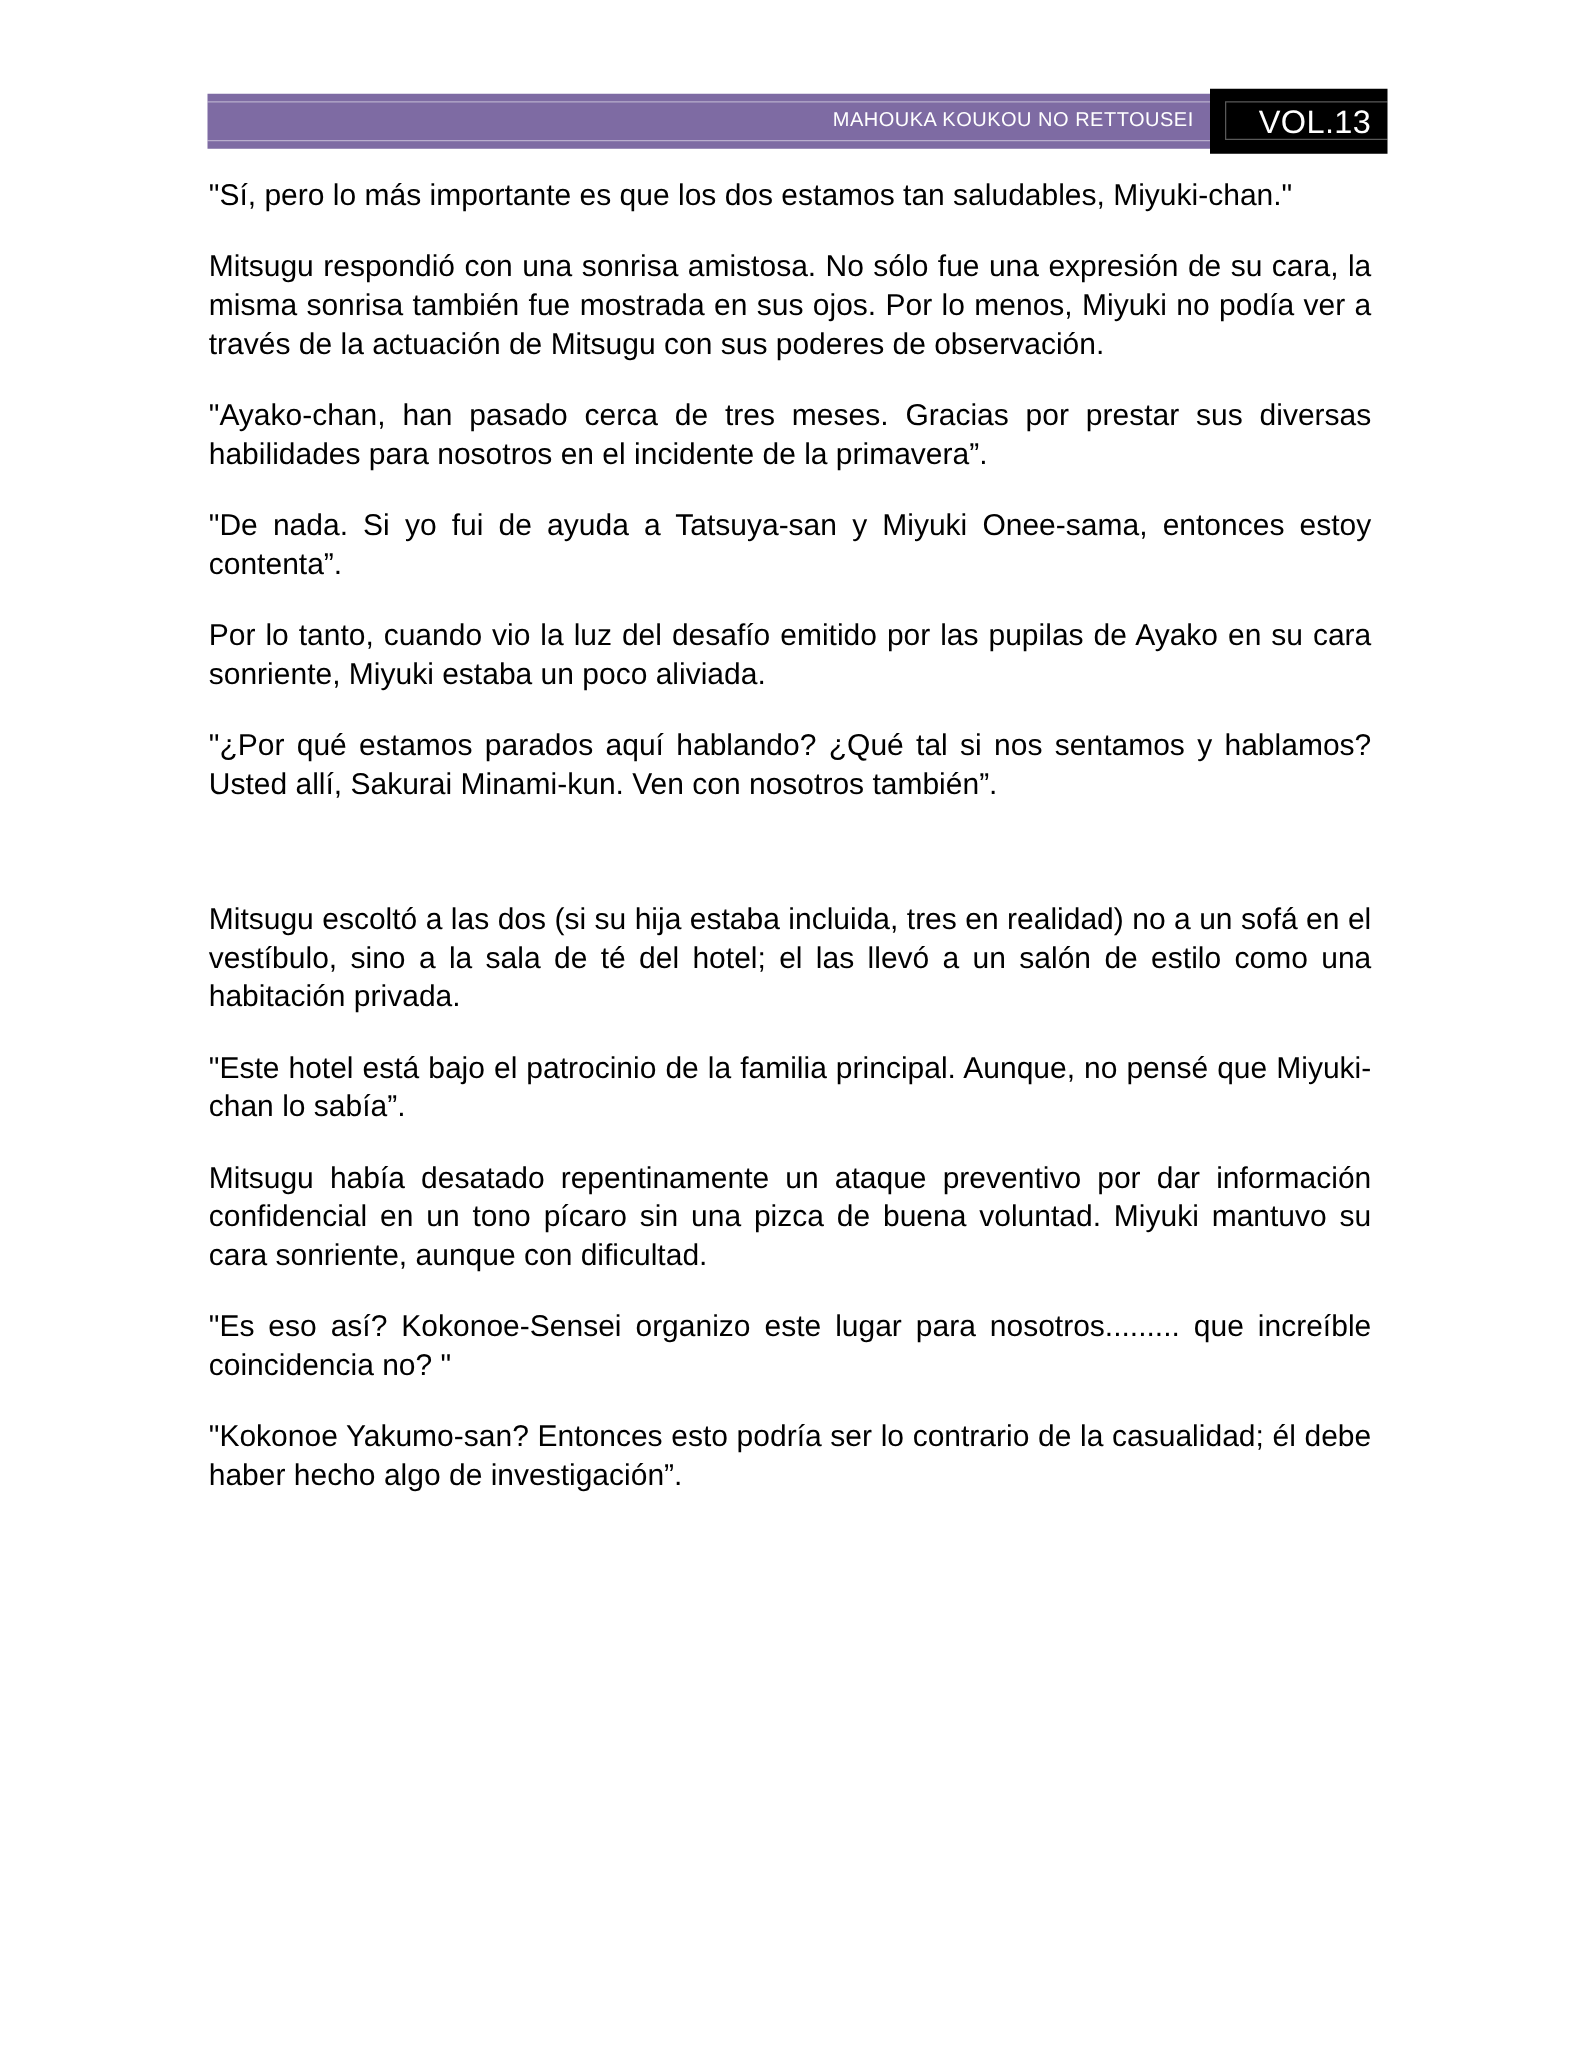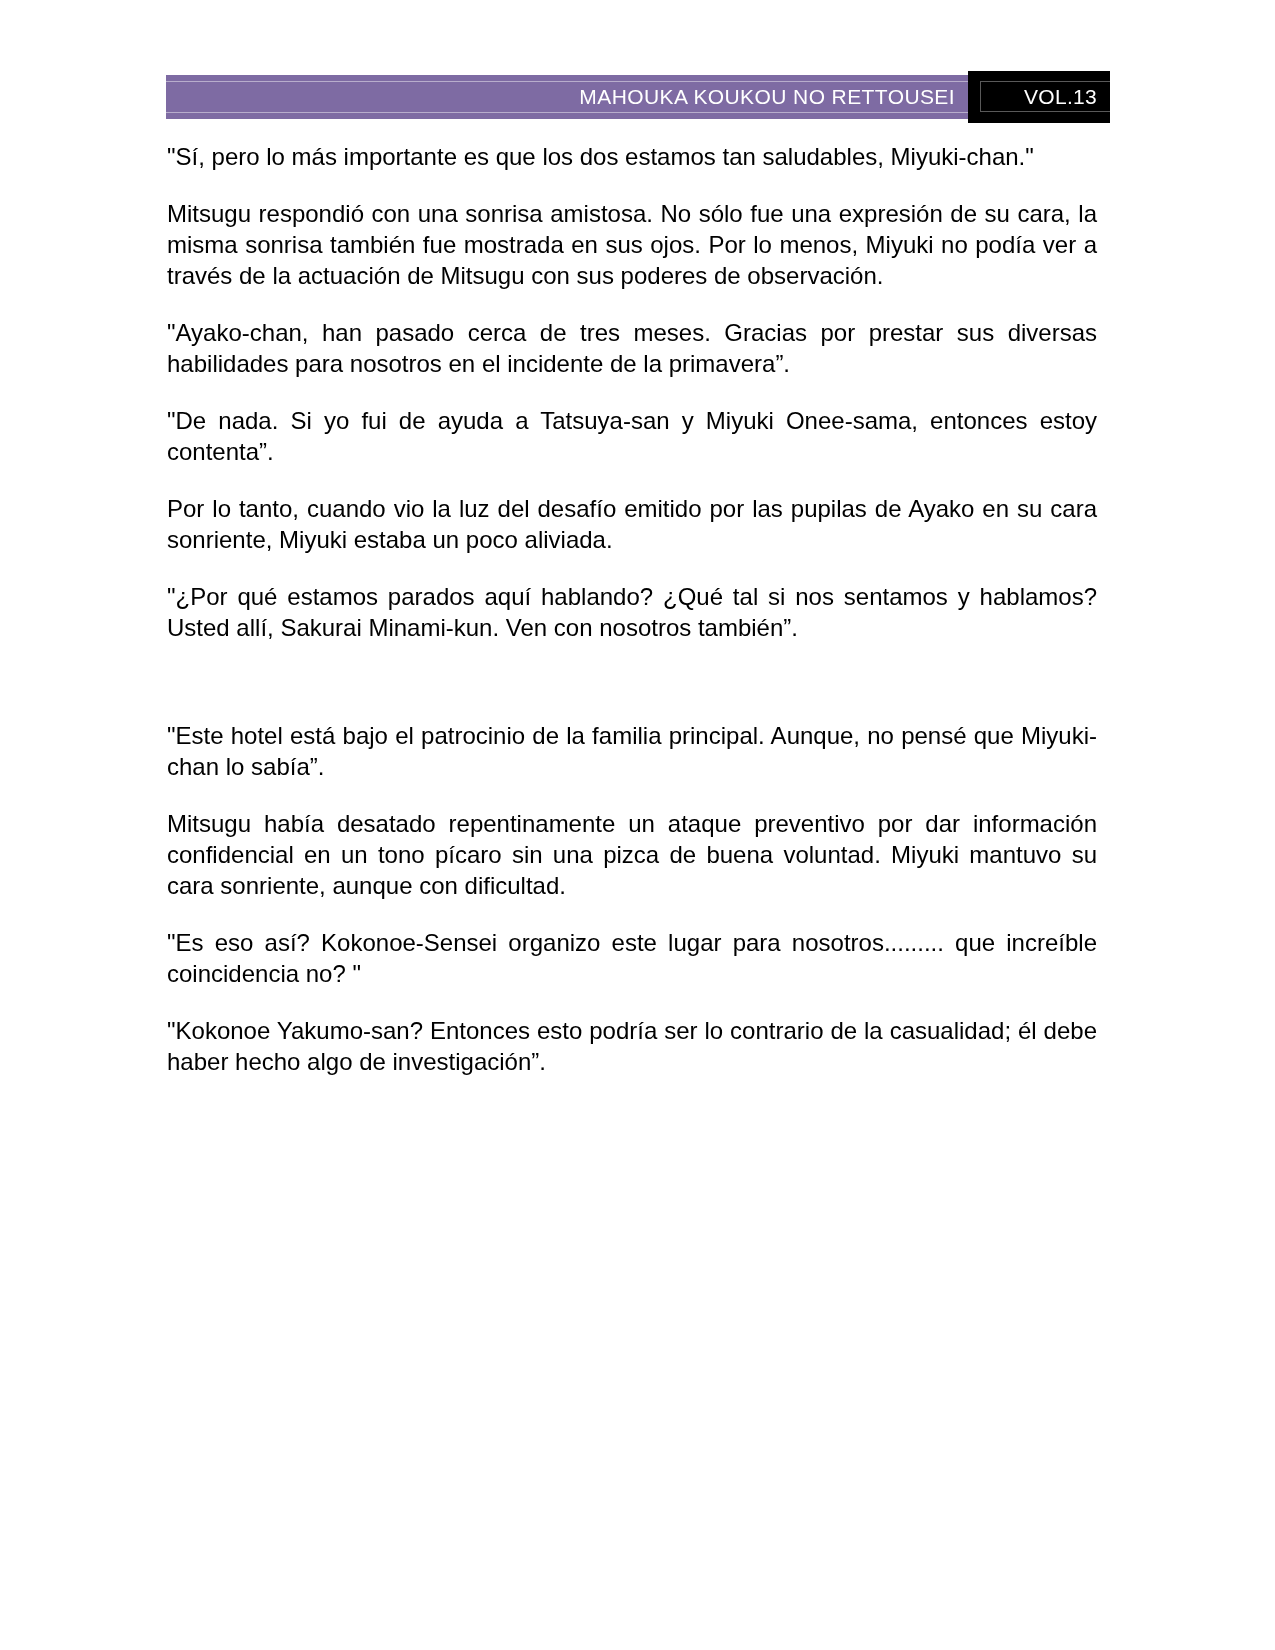--- a/index.html
+++ b/index.html
@@ -44,21 +44,21 @@
   .header-bar::before {
     content: "";
     position: absolute;
     left: 0; right: 0; top: 6px; bottom: 6px;
     border-top: 1px solid rgba(255,255,255,0.45);
     border-bottom: 1px solid rgba(255,255,255,0.45);
     pointer-events: none;
   }
   .header-title {
     color: var(--header-text-color, #ffffff);
-    font-size: 21px;
+    font-size: 16px;
     letter-spacing: 0.4px;
     white-space: nowrap;
     position: relative;
     z-index: 1;
   }
   .vol-box {
     width: 142px;
     height: 52px;
     background: var(--volume-box-color, #000000);
     position: relative;
@@ -72,21 +72,21 @@
     content: "";
     position: absolute;
     left: 12px; right: 0; top: 10px; bottom: 11px;
     border-top: 1px solid rgba(255,255,255,0.35);
     border-bottom: 1px solid rgba(255,255,255,0.35);
     border-left: 1px solid rgba(255,255,255,0.35);
     pointer-events: none;
   }
   .vol-label {
     color: var(--header-text-color, #ffffff);
-    font-size: 21px;
+    font-size: 26px;
     letter-spacing: 0.3px;
     white-space: nowrap;
     position: relative;
     z-index: 1;
   }
   
   .content {
     position: absolute;
     left: 167px;
     top: 141px;
@@ -119,19 +119,20 @@
   </header>
 
   <main class="content">
     <div class="para">"Sí, pero lo más importante es que los dos estamos tan saludables, Miyuki-chan."</div>
     <div class="para">Mitsugu respondió con una sonrisa amistosa. No sólo fue una expresión de su cara, la misma sonrisa también fue mostrada en sus ojos. Por lo menos, Miyuki no podía ver a través de la actuación de Mitsugu con sus poderes de observación.</div>
     <div class="para">"Ayako-chan, han pasado cerca de tres meses. Gracias por prestar sus diversas habilidades para nosotros en el incidente de la primavera”.</div>
     <div class="para">"De nada. Si yo fui de ayuda a Tatsuya-san y Miyuki Onee-sama, entonces estoy contenta”.</div>
     <div class="para">Por lo tanto, cuando vio la luz del desafío emitido por las pupilas de Ayako en su cara sonriente, Miyuki estaba un poco aliviada.</div>
     <div class="para">"¿Por qué estamos parados aquí hablando? ¿Qué tal si nos sentamos y hablamos? Usted allí, Sakurai Minami-kun. Ven con nosotros también”.</div>
     <div class="scene-break"></div>
+    <div class="para">Mitsugu escoltó a las dos (si su hija estaba incluida, tres en realidad) no a un sofá en el vestíbulo, sino a la sala de té del hotel; el las llevó a un salón de estilo como una habitación privada.</div>
     <div class="para">"Este hotel está bajo el patrocinio de la familia principal. Aunque, no pensé que Miyuki-chan lo sabía”.</div>
     <div class="para">Mitsugu había desatado repentinamente un ataque preventivo por dar información confidencial en un tono pícaro sin una pizca de buena voluntad. Miyuki mantuvo su cara sonriente, aunque con dificultad.</div>
     <div class="para">"Es eso así? Kokonoe-Sensei organizo este lugar para nosotros......... que increíble coincidencia no? "</div>
     <div class="para">"Kokonoe Yakumo-san? Entonces esto podría ser lo contrario de la casualidad; él debe haber hecho algo de investigación”.</div>
   </main>
 
 </div>
 
 </body></html>

